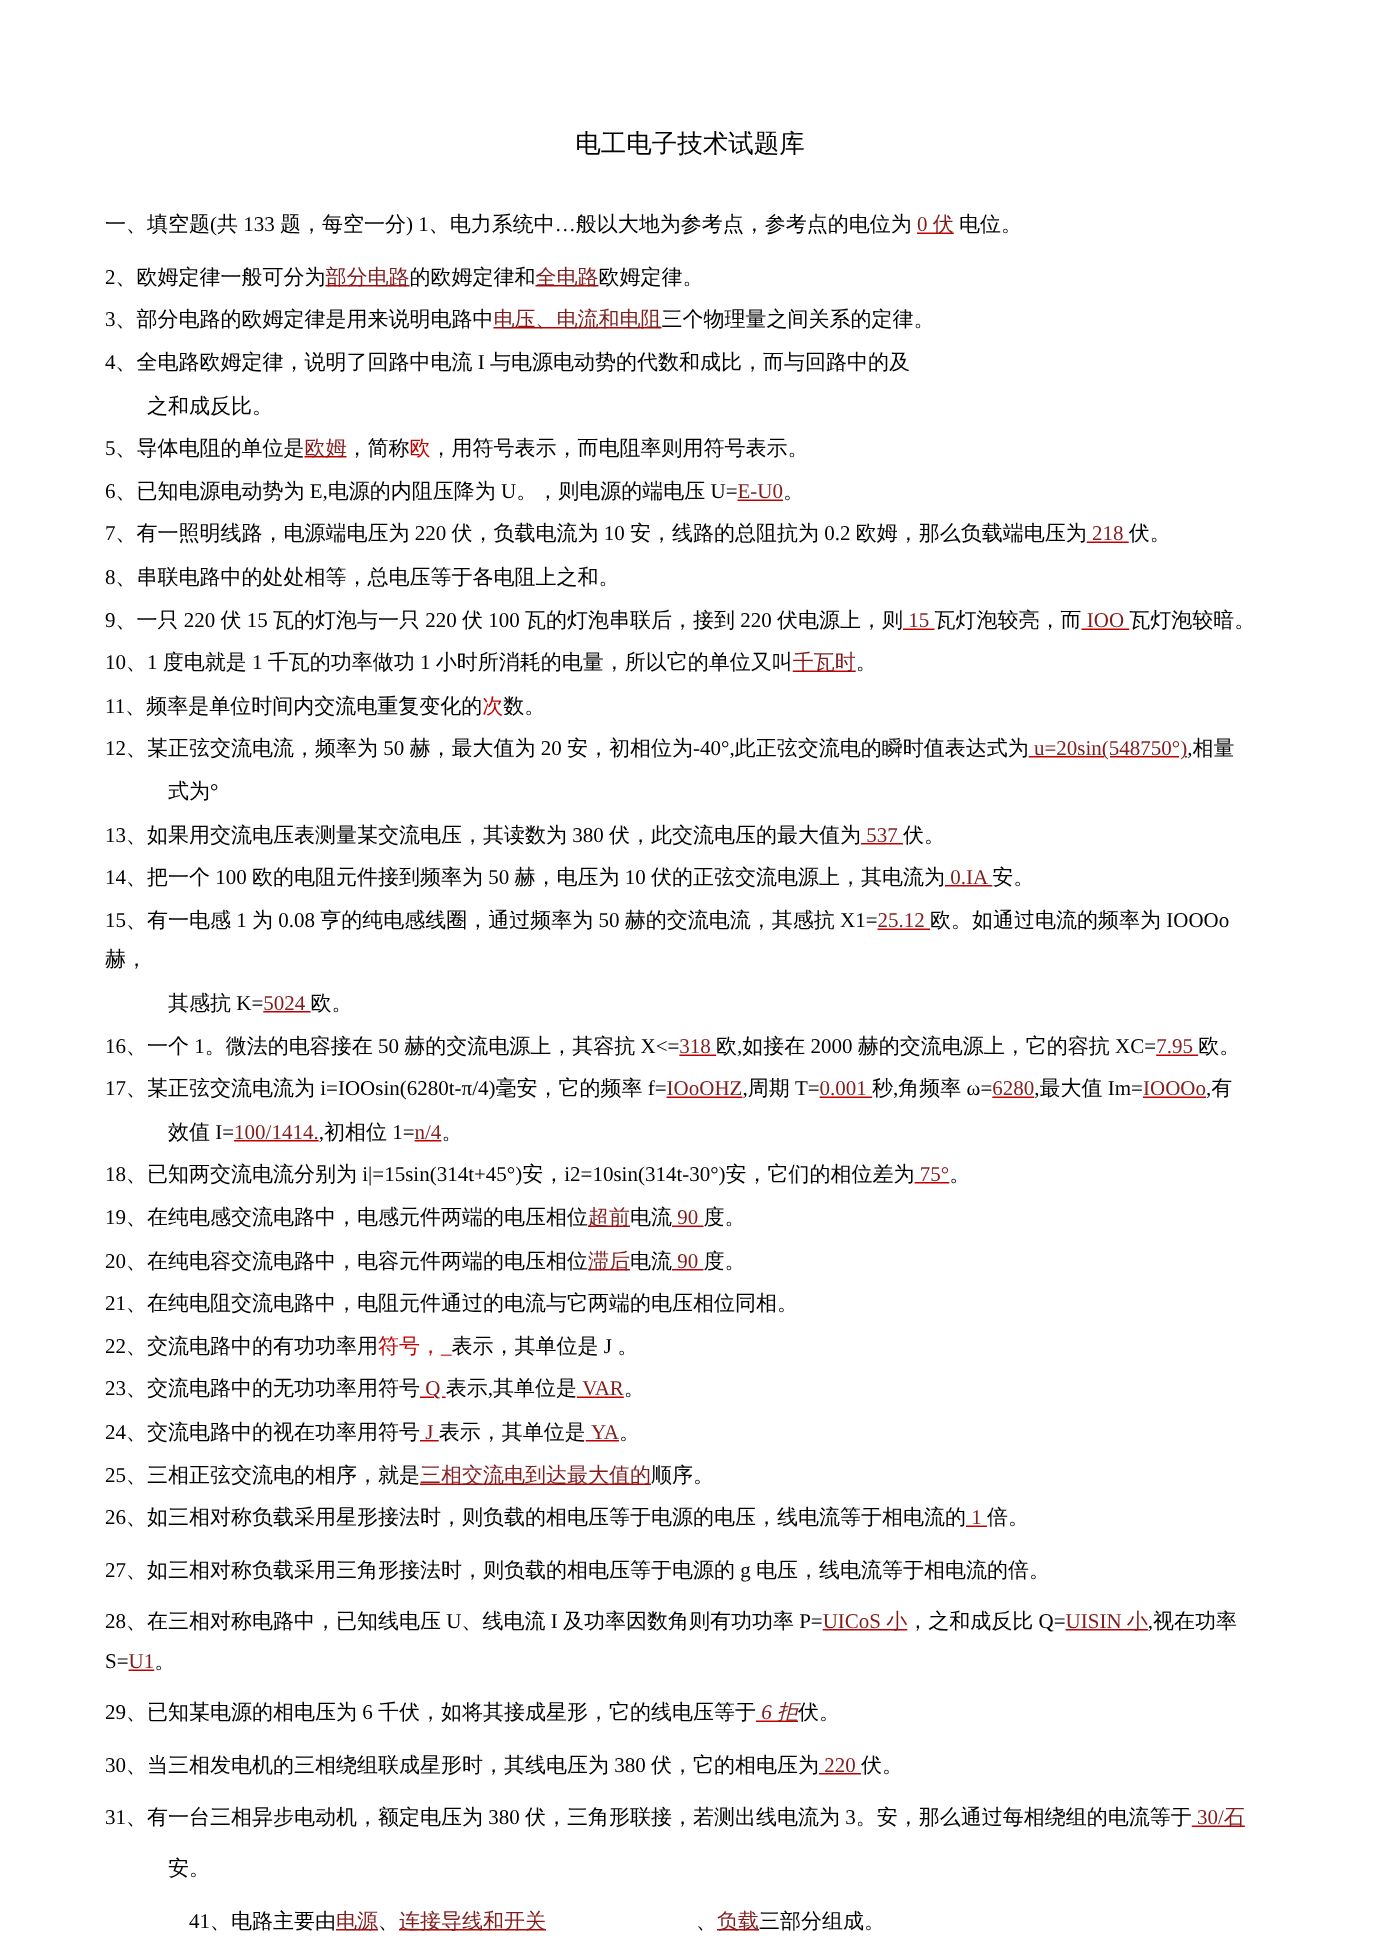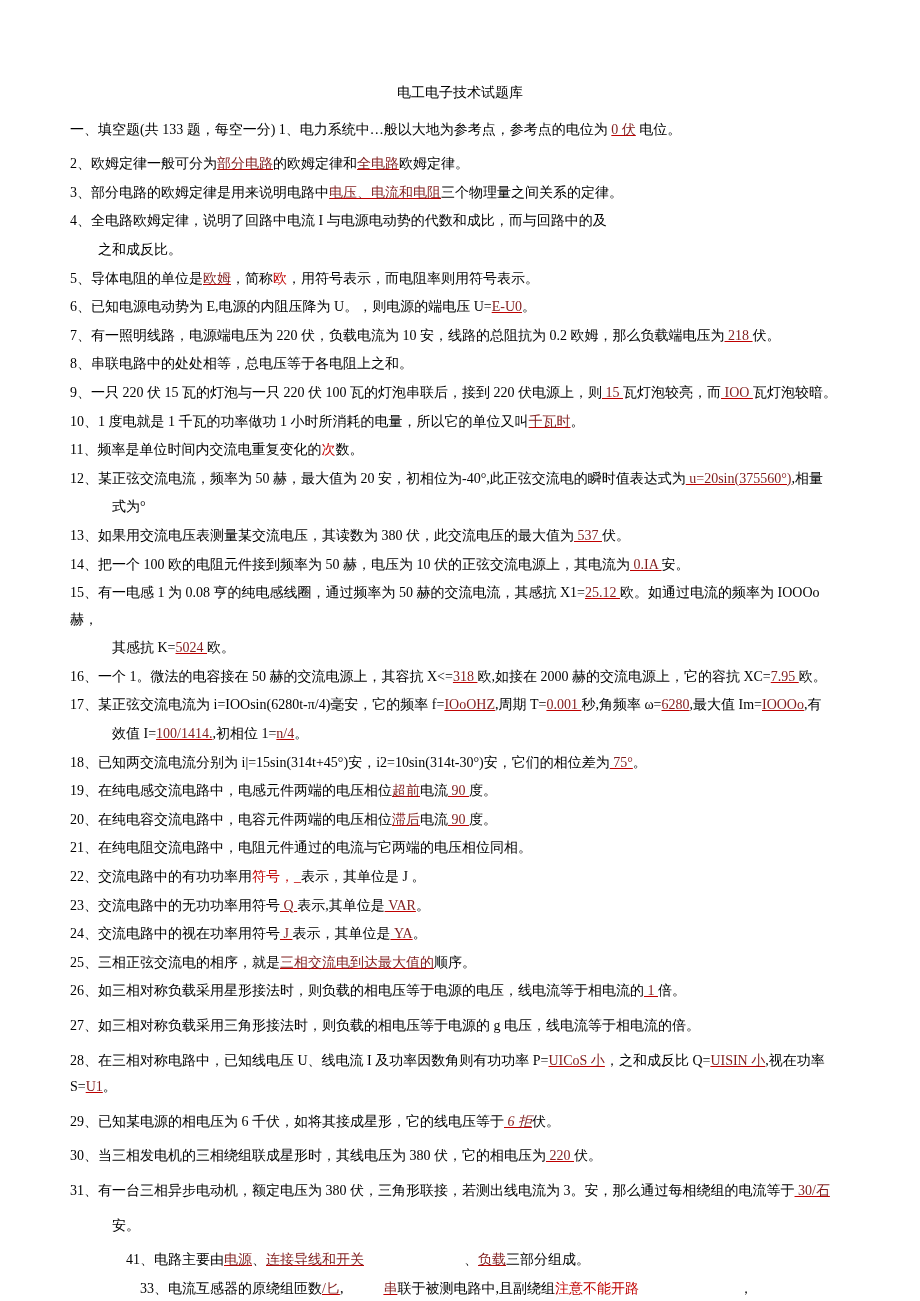--- a/index.html
+++ b/index.html
@@ -8,22 +8,22 @@
       line-height: 1.9;
       color: #000;
       background: #fff;
       margin: 0;
       padding: 80px 70px 60px 70px;
       width: 920px;
       box-sizing: border-box;
     }
     .title {
       text-align: center;
-      font-size: 14px;
-      margin-bottom: 10px;
+      font-size: 17px;
+      margin-bottom: 26px;
     }
     .line {
       margin-bottom: 2px;
     }
     .indent {
       padding-left: 42px;
     }
     .indent2 {
       padding-left: 56px;
     }
@@ -95,21 +95,21 @@
 
 <div class="line">
   <span>10、1 度电就是 1 千瓦的功率做功 1 小时所消耗的电量，所以它的单位又叫</span><span class="ans">千瓦时</span><span>。</span>
 </div>
 
 <div class="line">
   <span>11、频率是单位时间内交流电重复变化的</span><span class="ansnu">次</span><span>数。</span>
 </div>
 
 <div class="line">
-  <span>12、某正弦交流电流，频率为 50 赫，最大值为 20 安，初相位为-40°,此正弦交流电的瞬时值表达式为</span><span class="ans"> u=20sin(375560°)</span><span>,相量</span>
+  <span>12、某正弦交流电流，频率为 50 赫，最大值为 20 安，初相位为-40°,此正弦交流电的瞬时值表达式为</span><span class="ans"> u=20sin(548750°)</span><span>,相量</span>
 </div>
 <div class="line indent">式为°</div>
 
 <div class="line">
   <span>13、如果用交流电压表测量某交流电压，其读数为 380 伏，此交流电压的最大值为</span><span class="ans"> 537 </span><span>伏。</span>
 </div>
 
 <div class="line">
   <span>14、把一个 100 欧的电阻元件接到频率为 50 赫，电压为 10 伏的正弦交流电源上，其电流为</span><span class="ans"> 0.IA </span><span>安。</span>
 </div>

